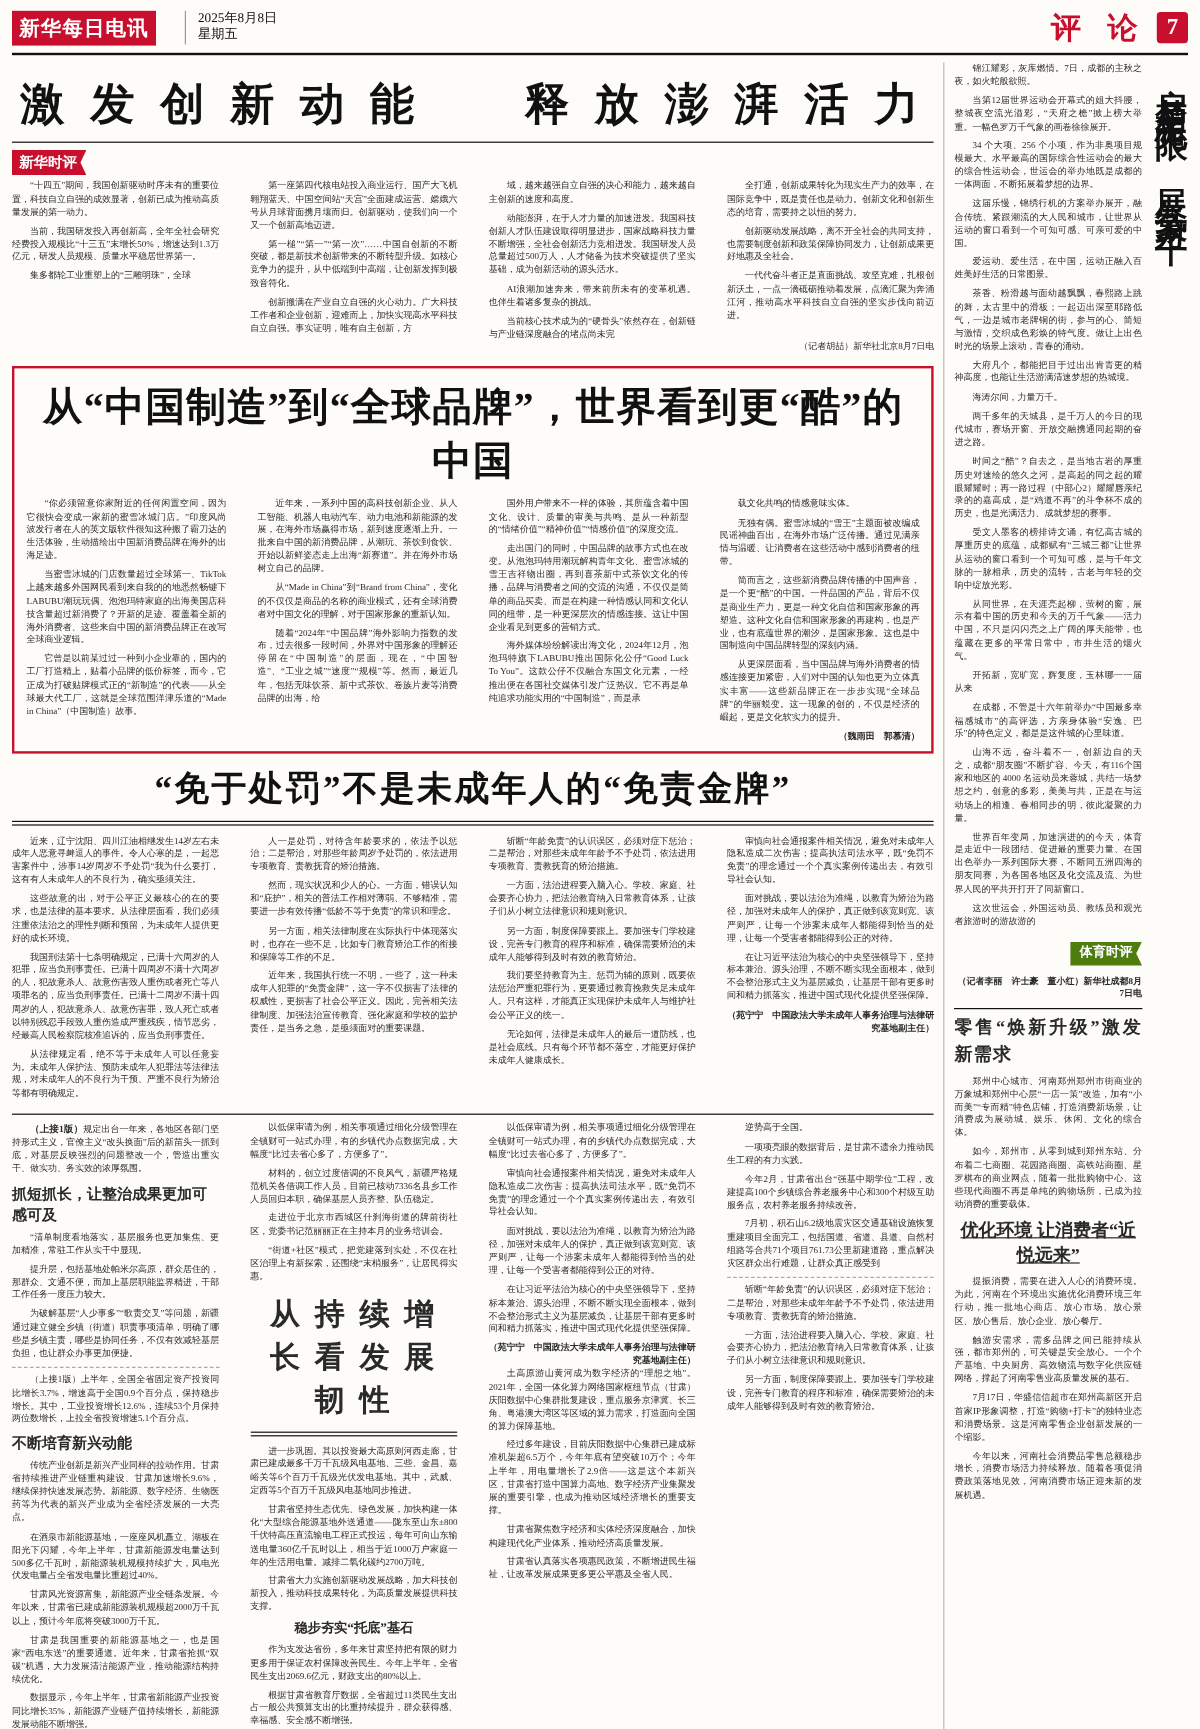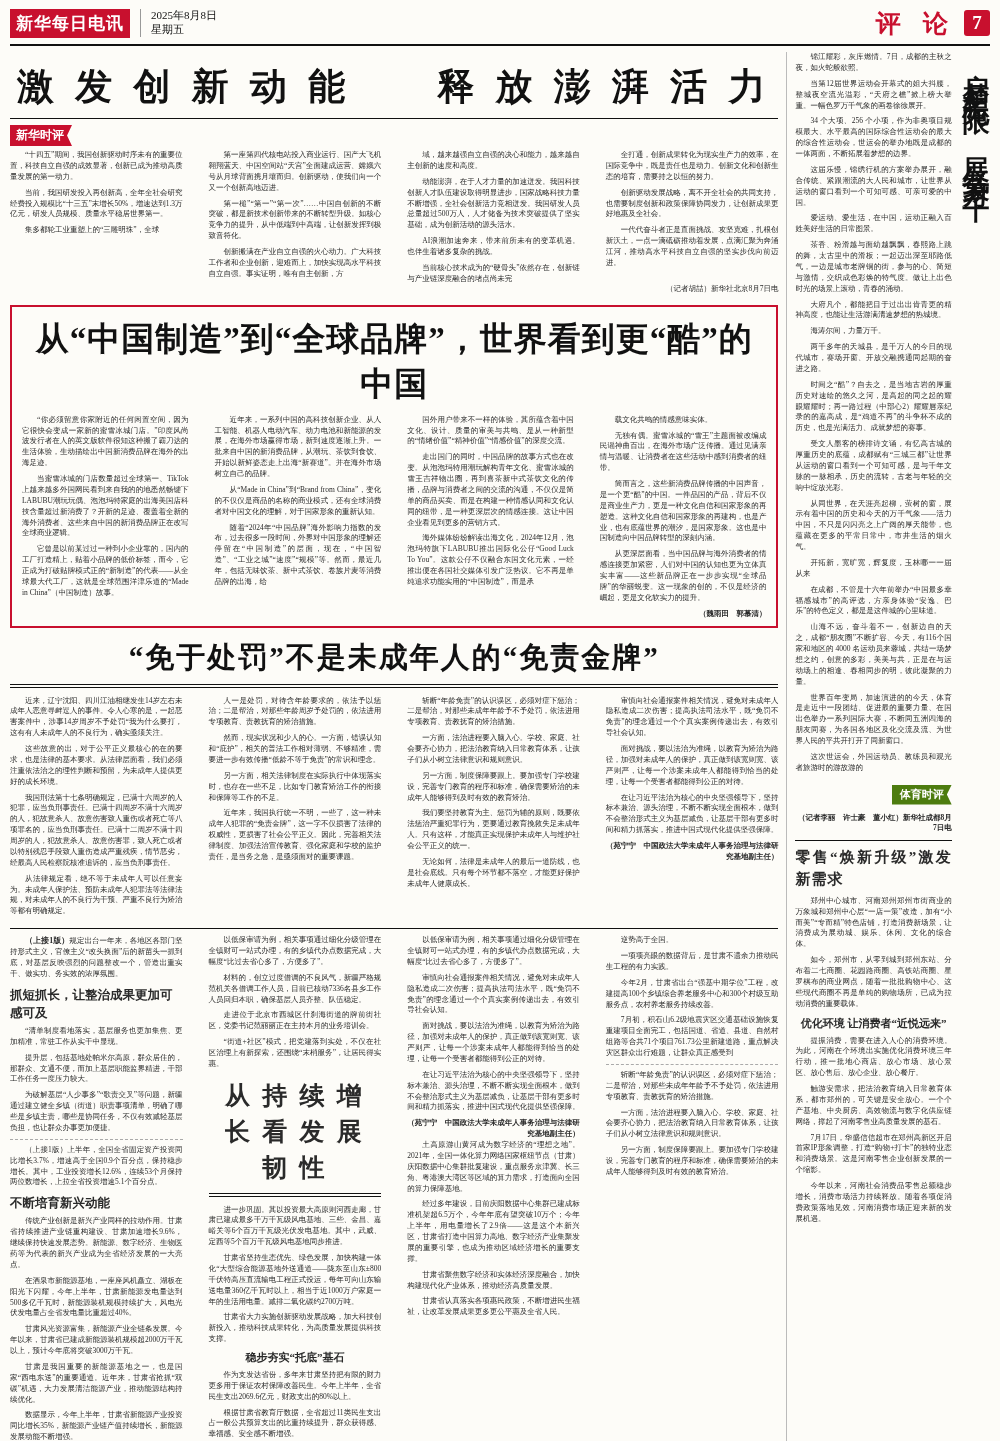--- a/index.html
+++ b/index.html
@@ -26,21 +26,21 @@
   }
   .logo{
     background:#c8102e;color:#fff;
     font-family:"Liberation Serif",serif;
     font-weight:bold;font-size:17px;
     letter-spacing:1px;
     padding:3px 6px;
     white-space:nowrap;
   }
   .date-block{
-    margin-left:10px;font-size:11px;line-height:1.25;
+    margin-left:24px;font-size:11px;line-height:1.25;
     border-left:1px solid #999;padding-left:10px;
   }
   .masthead-spacer{flex:1;}
   .section-title{
     font-size:25px;font-weight:bold;letter-spacing:8px;
     color:#c8102e;
   }
   .page-num{
     margin-left:8px;background:#c8102e;color:#fff;
     font-size:19px;font-weight:bold;
@@ -107,21 +107,21 @@
     margin-left:4px;
     line-height:1.05;
   }
   .rail-tag{
     display:inline-block;background:#4d7c0f;color:#fff;
     font-size:11px;font-weight:bold;padding:2px 8px;
     margin:6px 0 4px 0;
     clip-path:polygon(0 0,100% 0,92% 50%,100% 100%,0 100%);
   }
   .rail-head{font-size:15px;font-weight:bold;margin:4px 0 5px 0;letter-spacing:1px;}
-  .rail-sub{font-size:11px;font-weight:bold;margin:6px 0 4px 0;text-align:center;}
+  .rail-sub{font-size:15px;font-weight:bold;margin:6px 0 4px 0;text-align:center;text-decoration:underline;}
   .hr-d{border-top:1px dashed #aaa;margin:5px 0;}
   .hr-s{border-top:1px solid #111;margin:6px 0;}
   
   .headline-3{
     text-align:center;font-size:25px;font-weight:bold;letter-spacing:3px;
     margin:8px 0 6px 0;
   }
   .mini-head{font-size:11px;font-weight:bold;margin:5px 0 4px 0;text-align:center;}
 </style>
 </head>
@@ -324,21 +324,21 @@
           <div style="text-align:right;margin:4px 0;">
             <span class="rail-tag">体育时评</span>
           </div>
           <div class="byline-b">（记者李丽　许士豪　董小红）新华社成都8月7日电</div>
           <div class="hr-s"></div>
           <div class="rail-head">零售“焕新升级”激发新需求</div>
           <p>郑州中心城市、河南郑州郑州市街商业的万象城和郑州中心层“一店一策”改造，加有“小而美”“专而精”特色店铺，打造消费新场景，让消费成为展动城、娱乐、休闲、文化的综合体。</p>
           <p>如今，郑州市，从零到城到郑州东站、分布着二七商圈、花园路商圈、高铁站商圈、星罗棋布的商业网点，随着一批批购物中心、这些现代商圈不再是单纯的购物场所，已成为拉动消费的重要载体。</p>
           <div class="rail-sub">优化环境 让消费者“近悦远来”</div>
           <p>提振消费，需要在进入人心的消费环境。为此，河南在个环境出实施优化消费环境三年行动，推一批地心商店、放心市场、放心景区、放心售后、放心企业、放心餐厅。</p>
-          <p>触游安需求，把法治教育纳入日常教育体系，都市郑州的，可关键是安全放心。一个个产基地、中央厨房、高效物流与数字化供应链网络，撑起了河南零售业高质量发展的基石。</p>
+          <p>触游安需求，需多品牌之间已能持续从强，都市郑州的，可关键是安全放心。一个个产基地、中央厨房、高效物流与数字化供应链网络，撑起了河南零售业高质量发展的基石。</p>
           <p>7月17日，华盛信信超市在郑州高新区开启首家IP形象调整，打造“购物+打卡”的独特业态和消费场景。这是河南零售企业创新发展的一个缩影。</p>
           <p>今年以来，河南社会消费品零售总额稳步增长，消费市场活力持续释放。随着各项促消费政策落地见效，河南消费市场正迎来新的发展机遇。</p>
         </div>
         <div class="vertical-title">启梦想无限 展气象万千</div>
       </div>
     </div>
 
   </div>
 </div>
 

